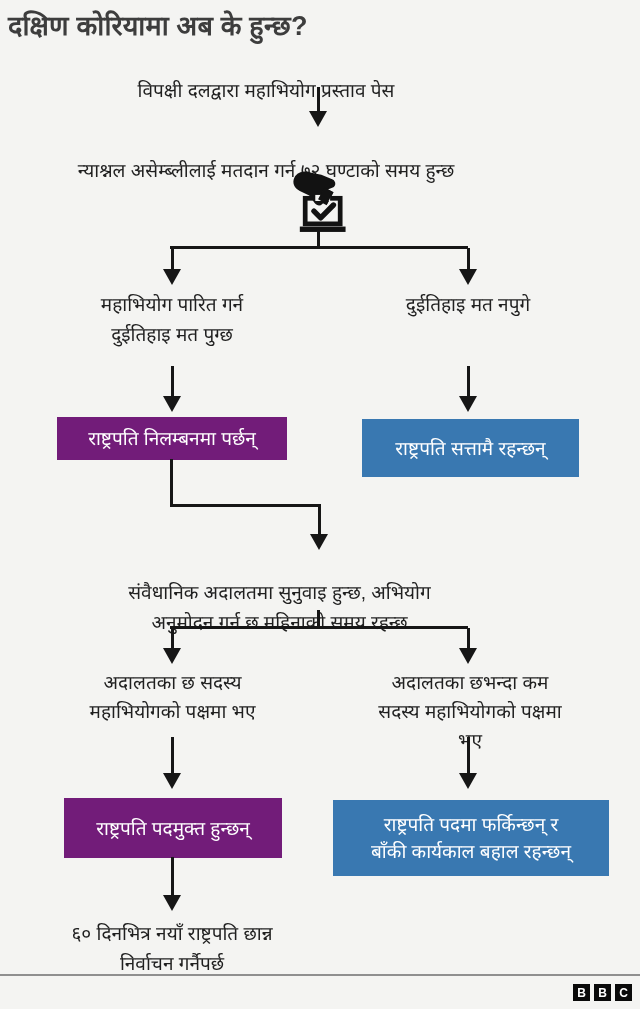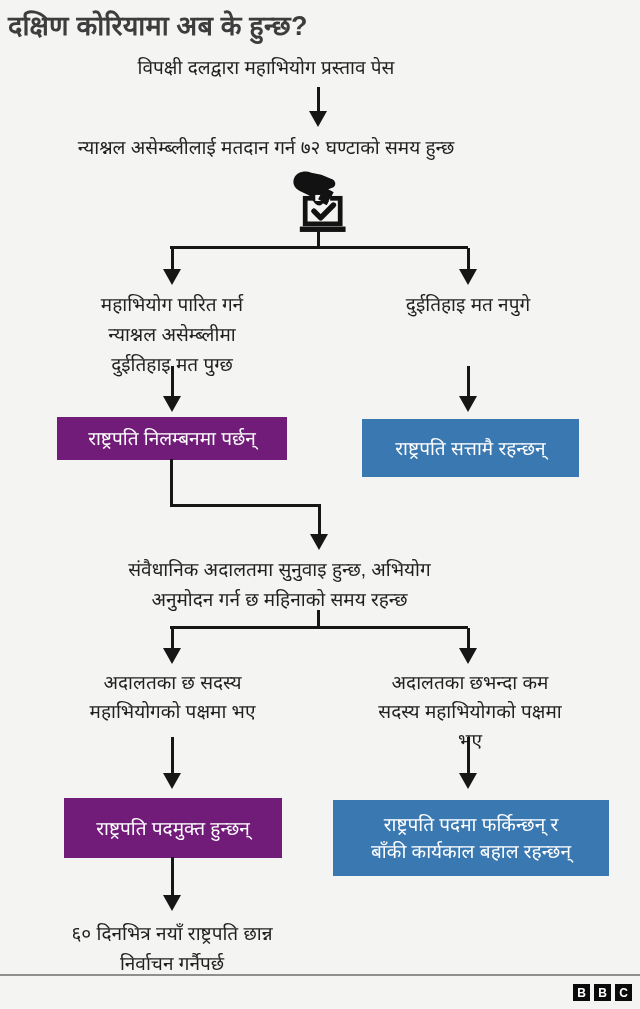--- a/index.html
+++ b/index.html
@@ -15,21 +15,21 @@
   body{font-family:"Liberation Sans","DejaVu Sans",sans-serif;}
   .canvas{
     position:relative;width:640px;height:1009px;background:var(--bg);
     overflow:hidden;margin:0 auto;color:var(--text);
   }
   .title{
     position:absolute;left:8px;top:6px;width:600px;
     font-size:27px;font-weight:700;color:var(--title);letter-spacing:.2px;
   }
   .step{position:absolute;text-align:center;font-size:19px;line-height:30px;color:var(--text);}
-  .step.full{left:0;width:532px;}
+  .step.full{left:0;width:532px;margin-top:23px;}
   
   .vline{position:absolute;width:3px;background:var(--line);}
   .hline{position:absolute;height:3px;background:var(--line);}
   
   .arrow{position:absolute;width:18px;display:flex;flex-direction:column;align-items:center;}
   .arrow .shaft{width:3px;flex:1;background:var(--line);}
   .arrow .head{width:0;height:0;border-left:9px solid transparent;border-right:9px solid transparent;border-top:16px solid var(--line);}
   
   .box{
     position:absolute;display:flex;align-items:center;justify-content:center;
@@ -83,21 +83,20 @@
       <span class="shaft"></span>
       <span class="head"></span>
     </div>
   <div class="arrow" style="left:459px;top:248px;height:37px;">
       <span class="shaft"></span>
       <span class="head"></span>
     </div>
 
   <div class="step" style="left:42px;top:290px;width:260px;">
     <div>महाभियोग पारित गर्न</div>
-    <div>न्याश्नल असेम्ब्लीमा</div>
     <div>दुईतिहाइ मत पुग्छ</div>
   </div>
   <div class="step" style="left:345px;top:290px;width:246px;">
     <div>दुईतिहाइ मत नपुगे</div>
   </div>
 
   <div class="arrow" style="left:163px;top:366px;height:46px;">
       <span class="shaft"></span>
       <span class="head"></span>
     </div>

